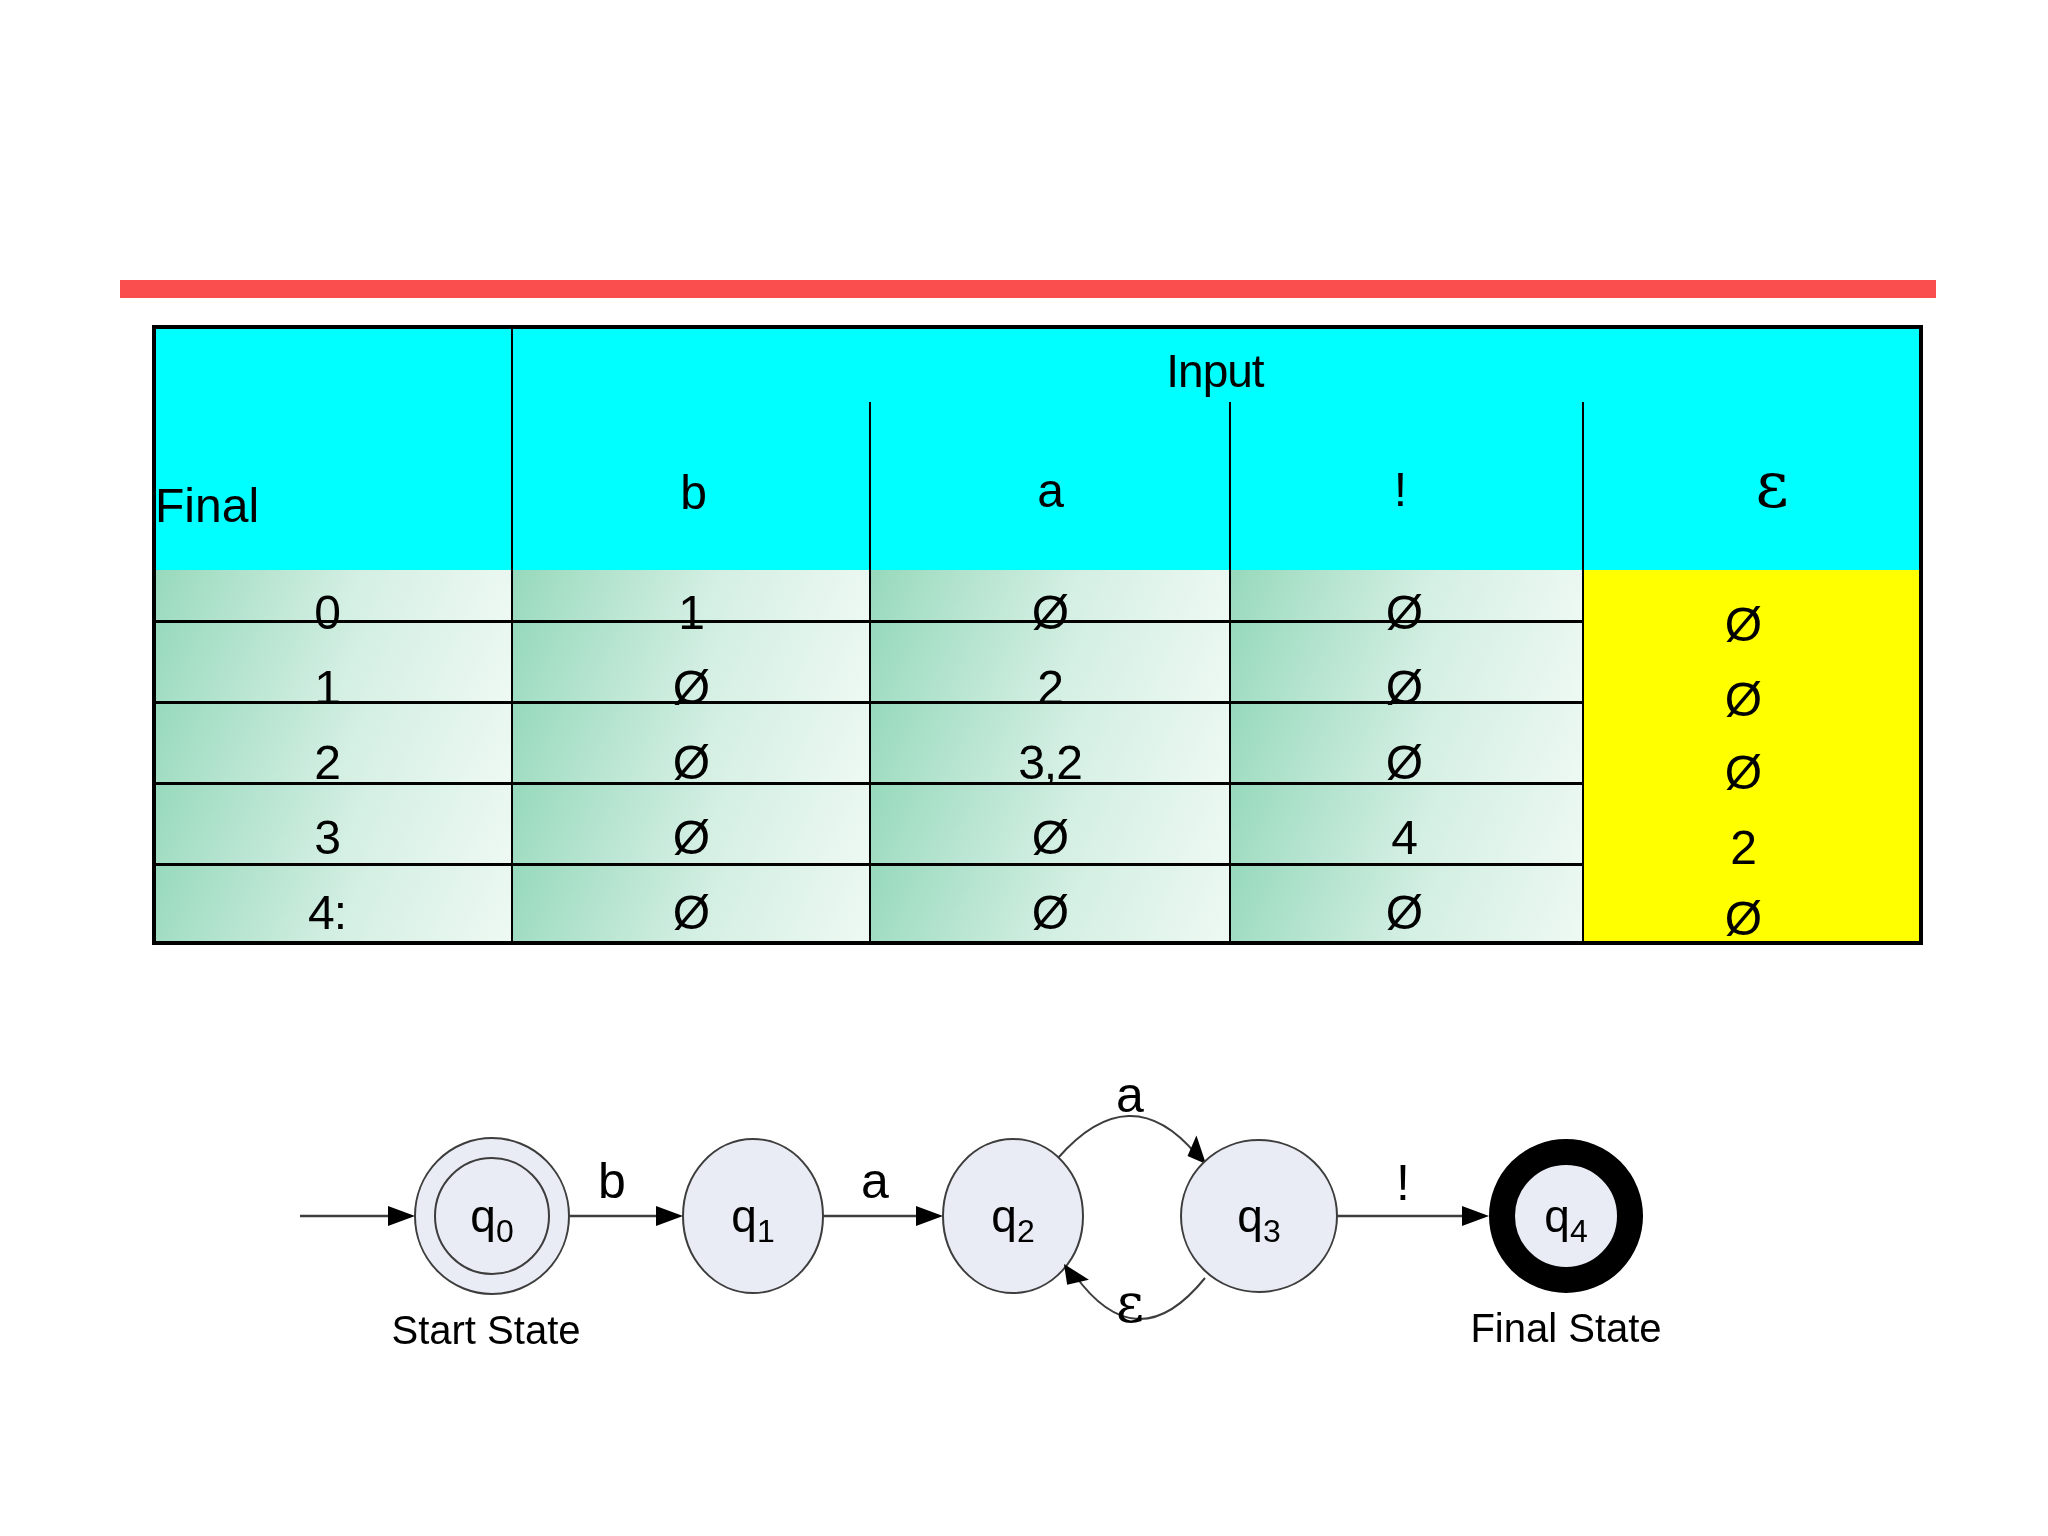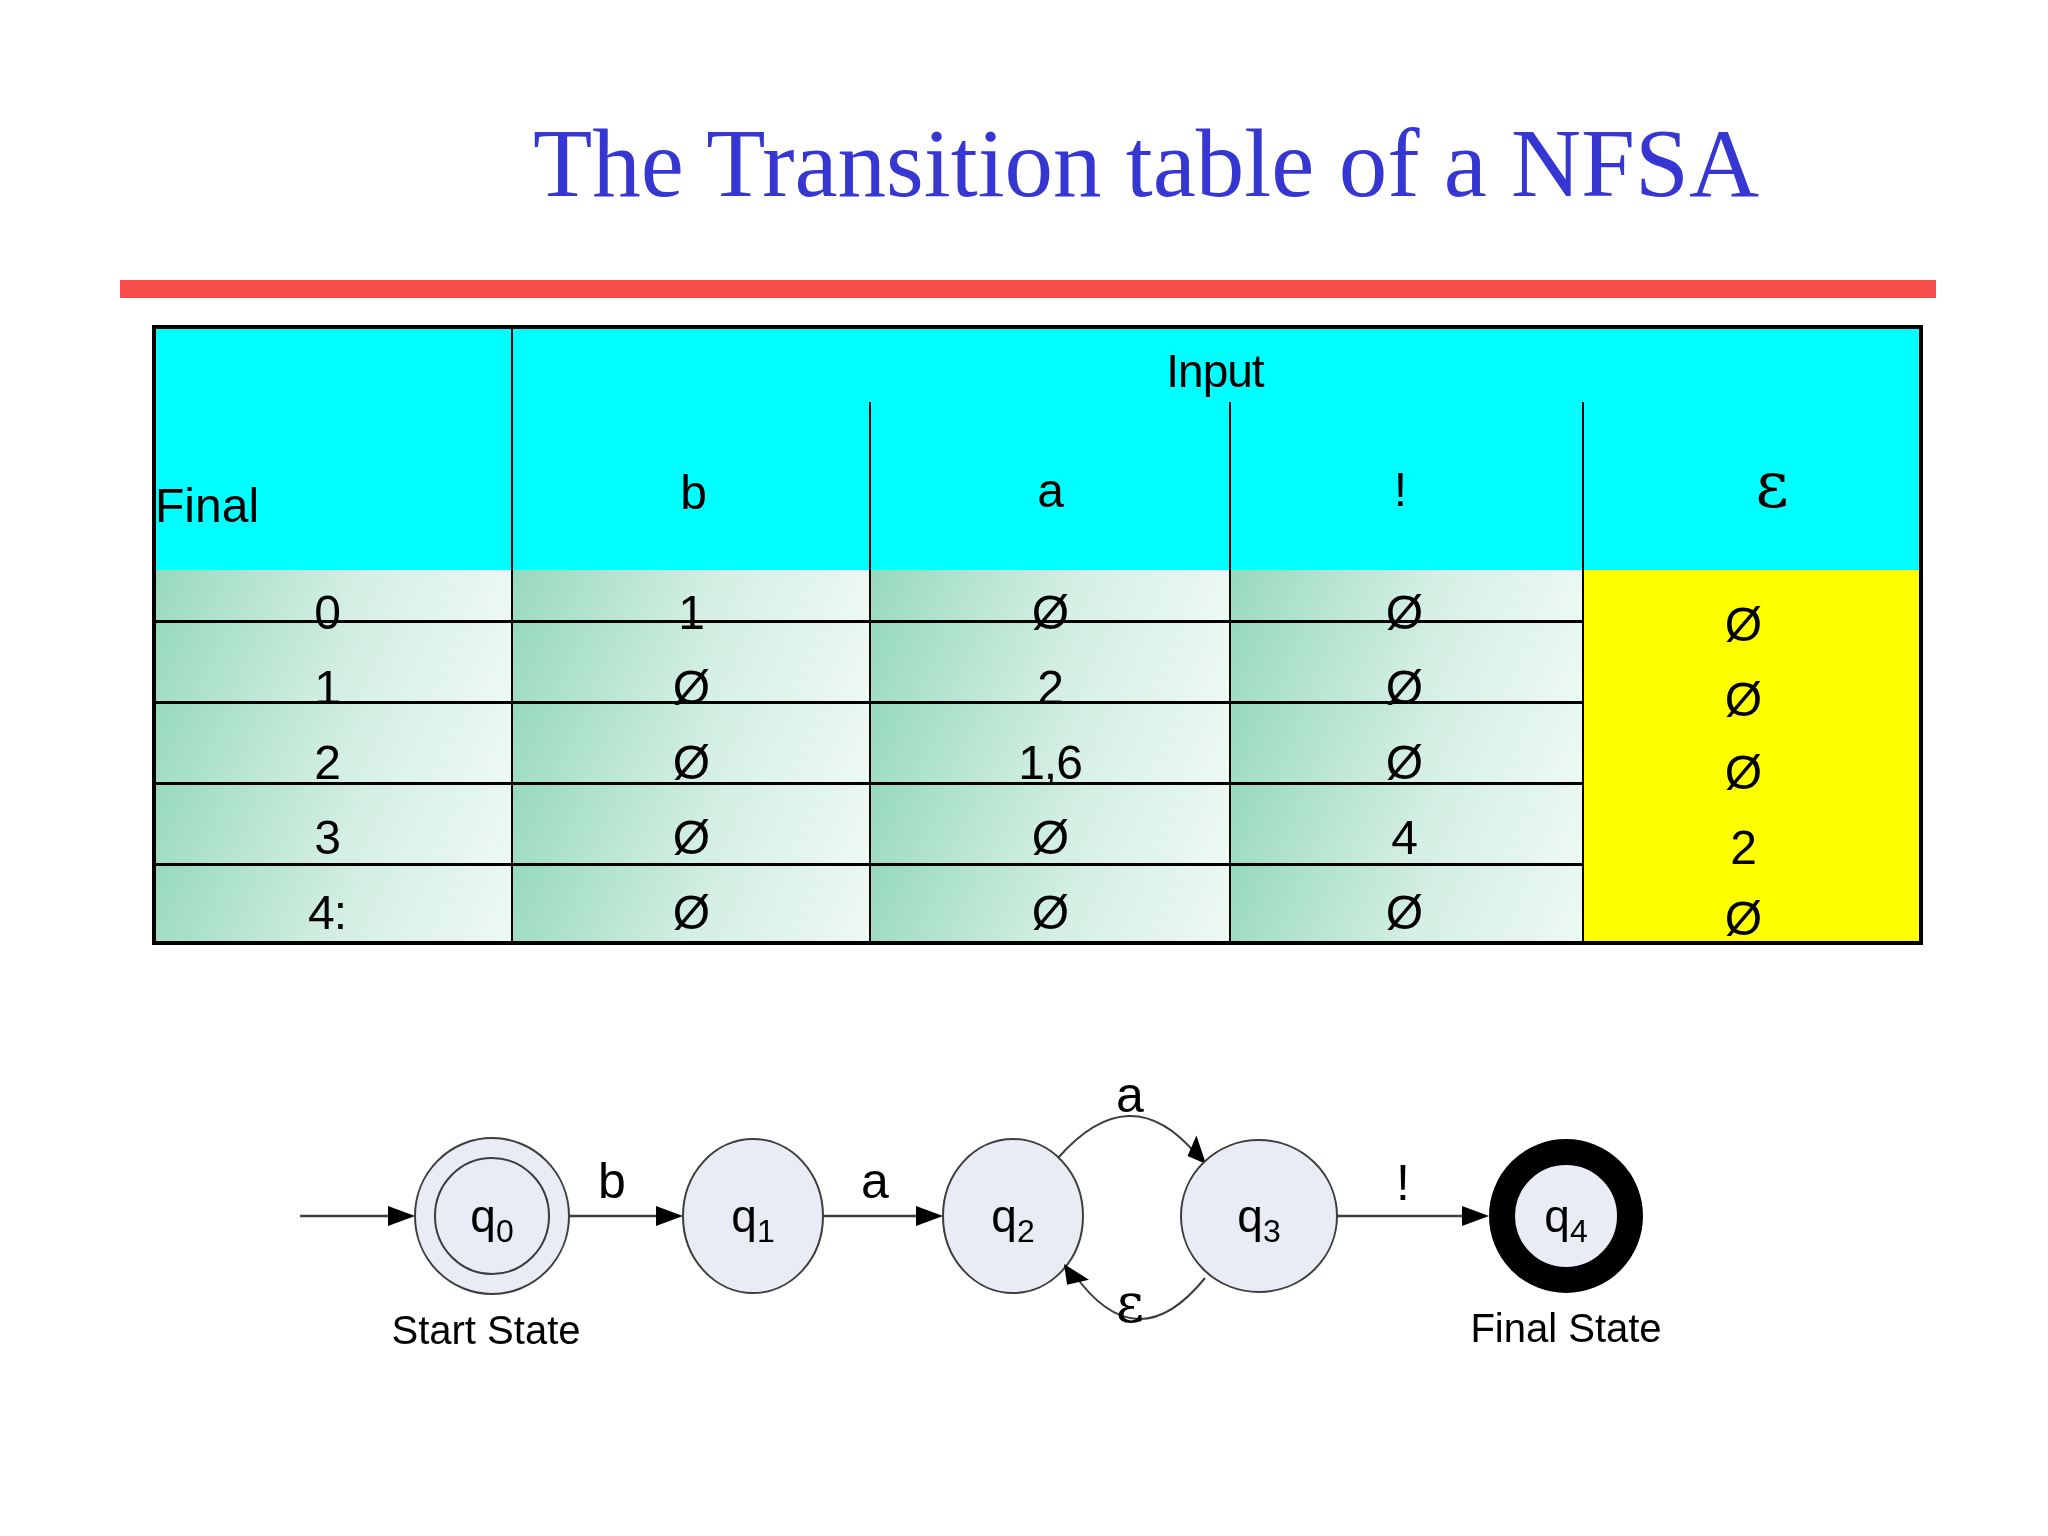--- a/index.html
+++ b/index.html
@@ -31,21 +31,20 @@
   .sub{font-size:32px;}
   .edgelabel{font-size:50px;}
   .epslabel{font-family:"DejaVu Serif", serif;font-size:54px;}
   .caption{font-size:40px;}
 </style>
 </head>
 <body>
 
 <div id="slide">
 
-  <div id="title" style="color: rgb(54, 54, 210);">The Transition table of a NFSA</div>
 
   <div id="redbar" style="background: rgb(250, 78, 78);"></div>
 
   <div id="ttable">
 
     <div class="cyan" style="background: rgb(0, 255, 255);"></div>
 
     <div class="yellow" style="background: rgb(255, 255, 0);"></div>
 
     <div class="g" style="left:0;top:245px;width:360px;height:50px"></div>
@@ -96,21 +95,21 @@
     <div class="ct" style="left:175px;top:587px">4:</div>
 
     <div class="ct" style="left:539px;top:287px">1</div>
     <div class="ct" style="left:539px;top:362px">Ø</div>
     <div class="ct" style="left:539px;top:437px">Ø</div>
     <div class="ct" style="left:539px;top:512px">Ø</div>
     <div class="ct" style="left:539px;top:587px">Ø</div>
 
     <div class="ct" style="left:898px;top:287px">Ø</div>
     <div class="ct" style="left:898px;top:362px">2</div>
-    <div class="ct" style="left:898px;top:437px">1,6</div>
+    <div class="ct" style="left:898px;top:437px">3,2</div>
     <div class="ct" style="left:898px;top:512px">Ø</div>
     <div class="ct" style="left:898px;top:587px">Ø</div>
 
     <div class="ct" style="left:1252px;top:287px">Ø</div>
     <div class="ct" style="left:1252px;top:362px">Ø</div>
     <div class="ct" style="left:1252px;top:437px">Ø</div>
     <div class="ct" style="left:1252px;top:512px">4</div>
     <div class="ct" style="left:1252px;top:587px">Ø</div>
 
     <div class="ct" style="left:1591px;top:299px">Ø</div>

